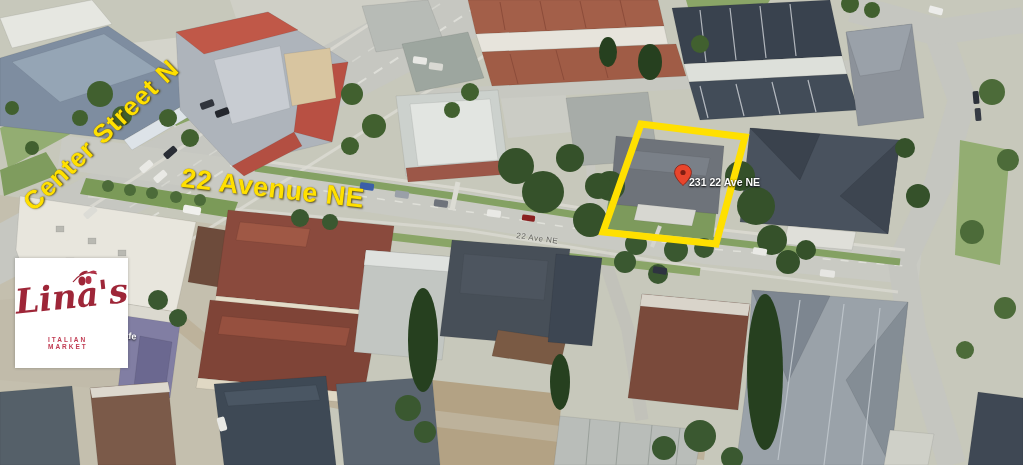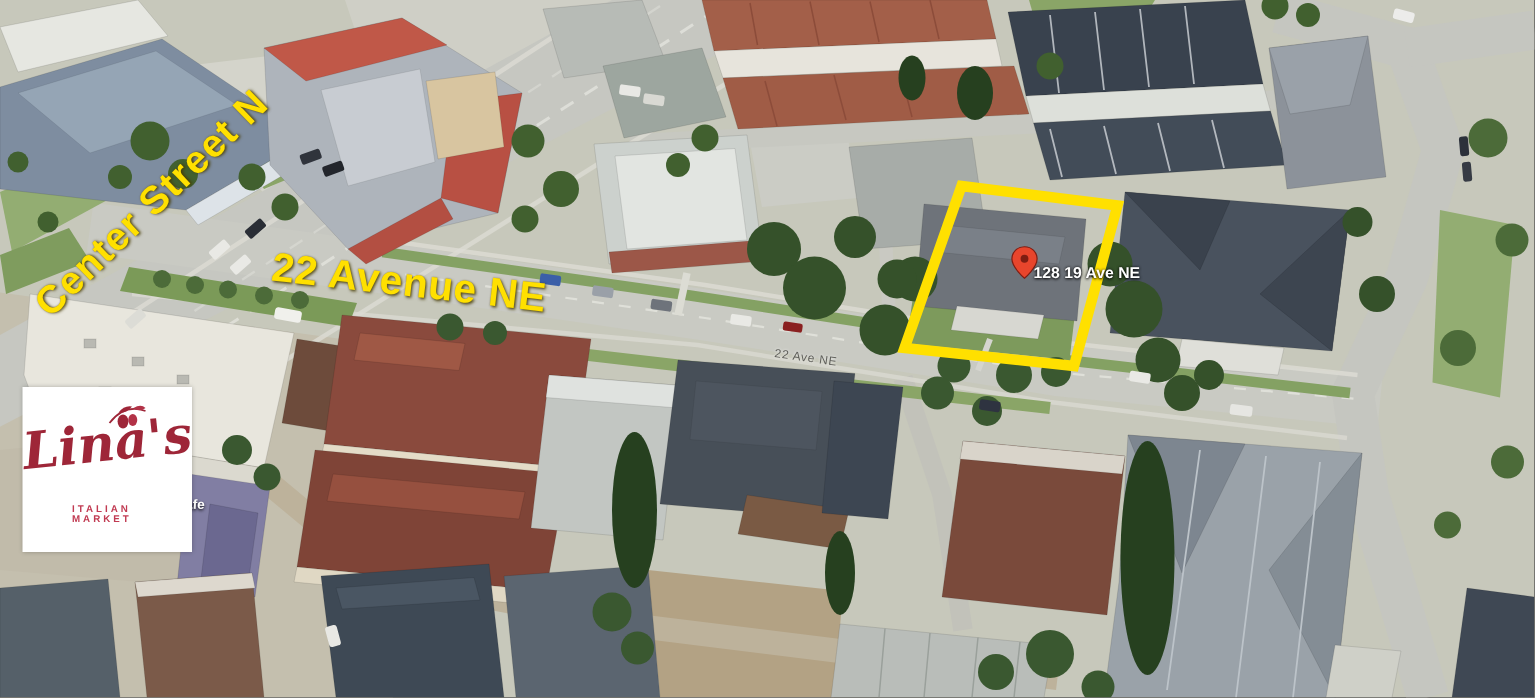--- a/index.html
+++ b/index.html
@@ -338,21 +338,21 @@
     <g>
       <path d="M683,164.5 c-5,0 -8.4,3.8 -8.4,8 c0,5.9 8.4,13 8.4,13 c0,0 8.4,-7.1 8.4,-13 c0,-4.2 -3.4,-8 -8.4,-8 z" fill="#E8452C" stroke="#7e1d12" stroke-width="0.8"></path>
       <circle cx="683" cy="172.5" r="2.6" fill="#7e1d12"></circle>
     </g>
   </svg>
 
   <div class="lbl lbl-street lbl-center-street">Center Street N</div>
 
   <div class="lbl lbl-street lbl-avenue">22 Avenue NE</div>
 
-  <div class="lbl lbl-address">128 19 Ave NE</div>
+  <div class="lbl lbl-address">231 22 Ave NE</div>
 
   <div class="lbl lbl-road-small">22 Ave NE</div>
 
   <div class="lbl lbl-cafe">Cafe</div>
 
   <div class="logo-box">
     <svg class="logo-olive" viewBox="0 0 28 22" xmlns="http://www.w3.org/2000/svg">
       <path d="M2,15 Q12,2 26,7" fill="none" stroke="#9E2638" stroke-width="1.2"></path>
       <path d="M8,8 q4,-5 9,-4 q-4,5 -9,4 z" fill="#9E2638"></path>
       <path d="M18,5 q5,-3 8,0 q-4,3 -8,0 z" fill="#B23247"></path>

